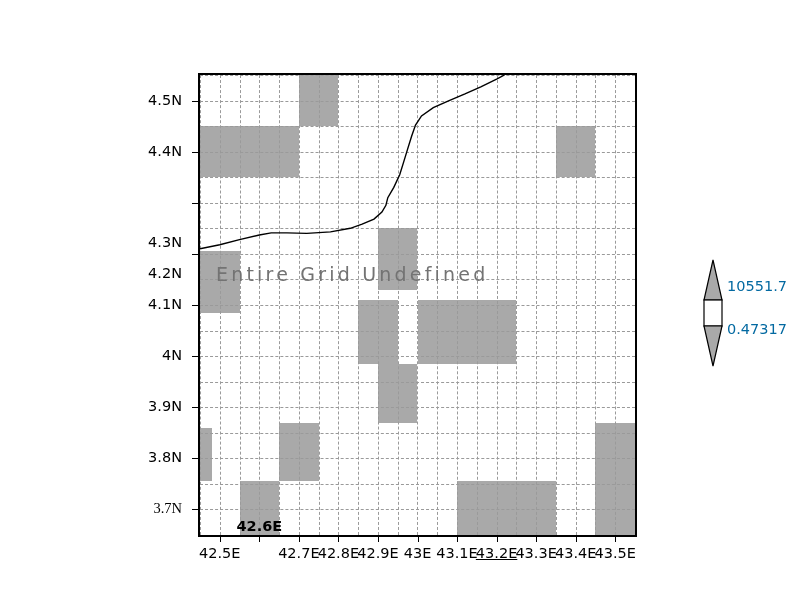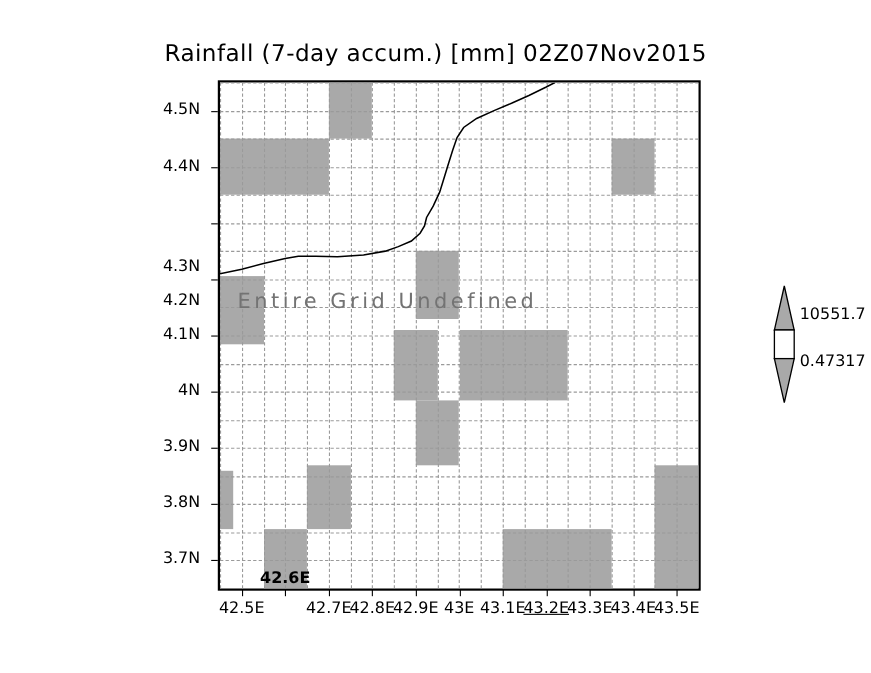--- a/index.html
+++ b/index.html
@@ -52,31 +52,30 @@
     font-size:14.5px;color:#000;white-space:nowrap;
   }
   .tick{position:absolute;background:#000;}
   .tick-x{width:1px;height:6px;}
   .tick-y{height:1px;width:6px;}
 
   
   .cbar-wrap{position:absolute;left:700px;top:258px;width:90px;height:110px;}
   .cbar-svg{position:absolute;left:0;top:0;}
   .cbar-val{
-    position:absolute;left:27px;font-size:14.5px;color:#000000;white-space:nowrap;
+    position:absolute;left:27px;font-size:14.5px;color:#0369a1;white-space:nowrap;
   }
   .cbar-val.hi{top:20px;}
   .cbar-val.lo{top:63px;}
 </style>
 </head>
 <body>
 
 <div id="root">
 
-  <div class="title">Rainfall (7-day accum.) [mm] 02Z07Nov2015</div>
 
   <div class="plot-frame">
     <div class="plot-inner" id="plot-inner">
       <div class="cellblock" style="left: 98.8636px; top: 0px; width: 39.5455px; height: 51.1111px; background: rgb(169, 169, 169);"></div>
         <div class="cellblock" style="left: 0px; top: 51.1111px; width: 98.8636px; height: 51.1111px; background: rgb(169, 169, 169);"></div>
         <div class="cellblock" style="left: 355.909px; top: 51.1111px; width: 39.5455px; height: 51.1111px; background: rgb(169, 169, 169);"></div>
         <div class="cellblock" style="left: 177.955px; top: 153.333px; width: 39.5455px; height: 61.3333px; background: rgb(169, 169, 169);"></div>
         <div class="cellblock" style="left: 0px; top: 176.333px; width: 39.5455px; height: 61.3333px; background: rgb(169, 169, 169);"></div>
         <div class="cellblock" style="left: 158.182px; top: 224.889px; width: 39.5455px; height: 63.8889px; background: rgb(169, 169, 169);"></div>
         <div class="cellblock" style="left: 217.5px; top: 224.889px; width: 98.8636px; height: 63.8889px; background: rgb(169, 169, 169);"></div>
@@ -169,21 +168,21 @@
       <div class="ytick-label" style="left: 120px; top: 244.889px; margin-top: 20px;">4.2N</div>
       <div class="tick tick-y" style="left: 192px; top: 305px;"></div>
       <div class="ytick-label" style="left: 120px; top: 296px;">4.1N</div>
       <div class="tick tick-y" style="left: 192px; top: 356.111px;"></div>
       <div class="ytick-label" style="left: 120px; top: 347.111px;">4N</div>
       <div class="tick tick-y" style="left: 192px; top: 407.222px;"></div>
       <div class="ytick-label" style="left: 120px; top: 398.222px;">3.9N</div>
       <div class="tick tick-y" style="left: 192px; top: 458.333px;"></div>
       <div class="ytick-label" style="left: 120px; top: 449.333px;">3.8N</div>
       <div class="tick tick-y" style="left: 192px; top: 509.444px;"></div>
-      <div class="ytick-label" style="left: 120px; top: 500.444px;">3.7N</div>
+      <div class="ytick-label" style="left: 120px; top: 500.444px; font-family: Liberation Serif, serif;">3.7N</div>
     </div>
 
   <div class="cbar-wrap">
     <svg class="cbar-svg" width="26" height="110" viewBox="0 0 26 110">
       <polygon id="cb-up" points="13,2 22,42 4,42" fill="#a9a9a9" stroke="#000" stroke-width="1.2"></polygon>
       <rect id="cb-mid" x="4" y="42" width="18" height="26" fill="#ffffff" stroke="#000" stroke-width="1.2"></rect>
       <polygon id="cb-down" points="4,68 22,68 13,108" fill="#a9a9a9" stroke="#000" stroke-width="1.2"></polygon>
     </svg>
     <div class="cbar-val hi">10551.7</div>
     <div class="cbar-val lo">0.47317</div>

